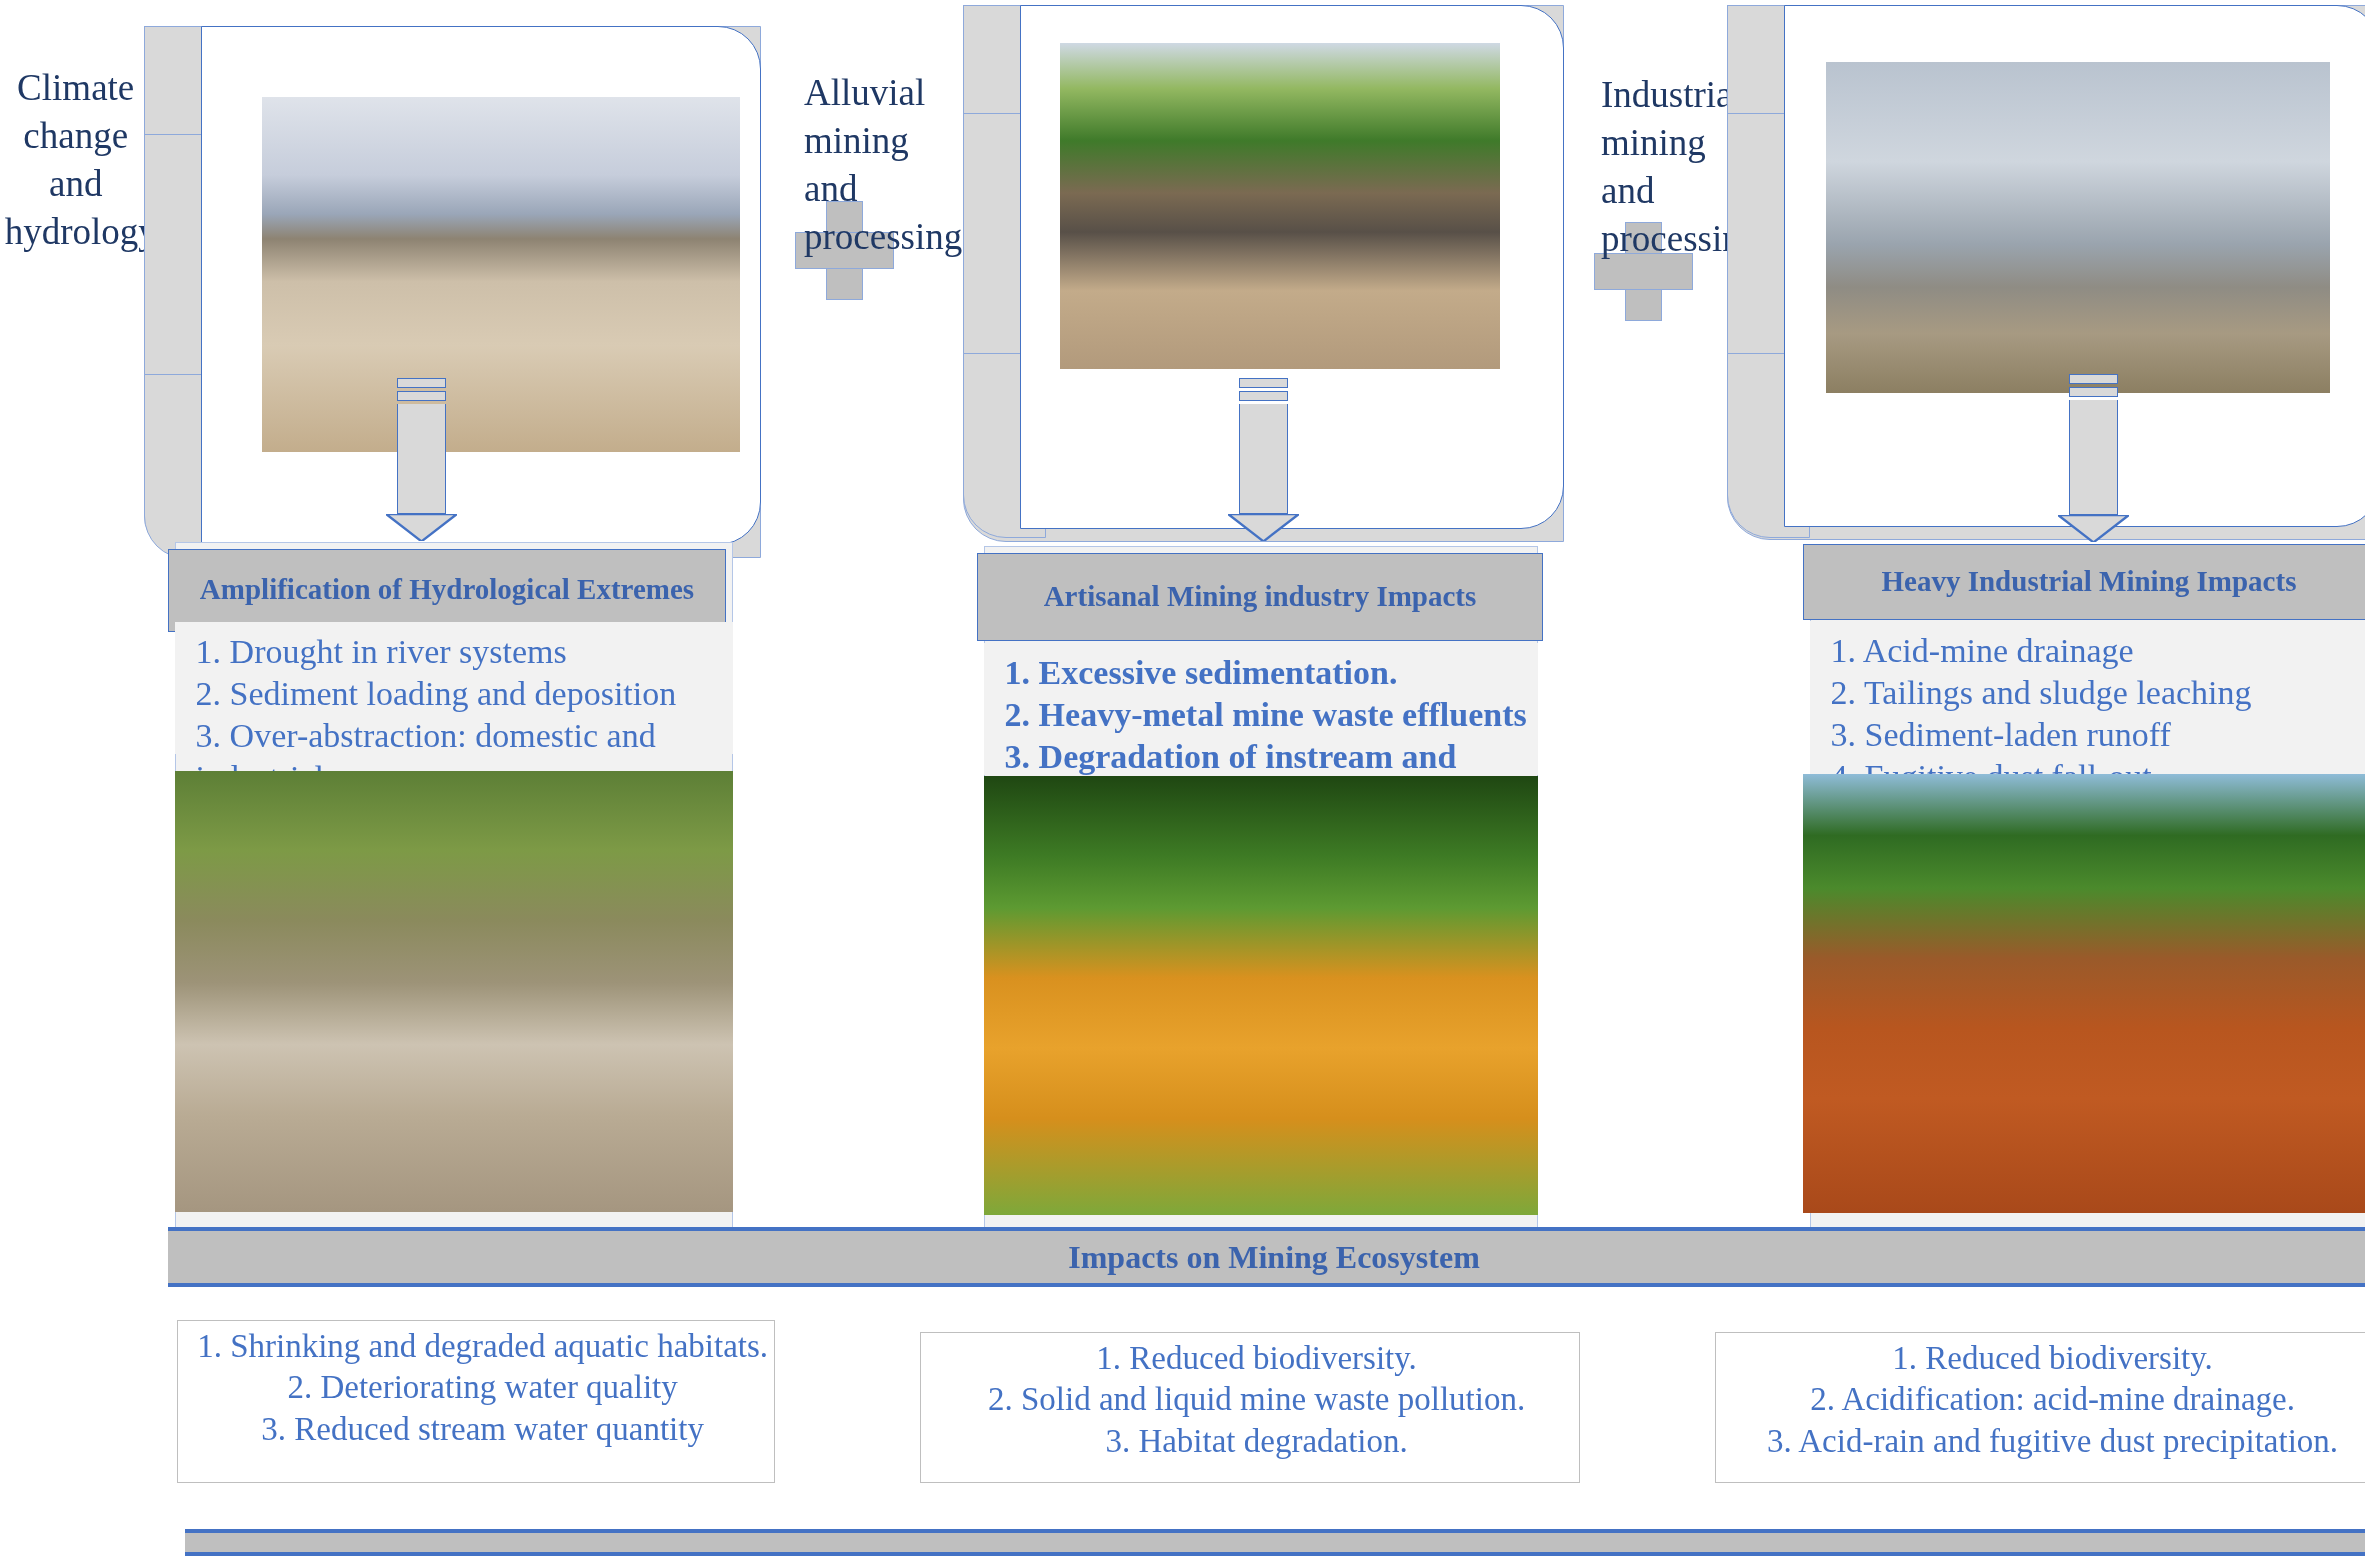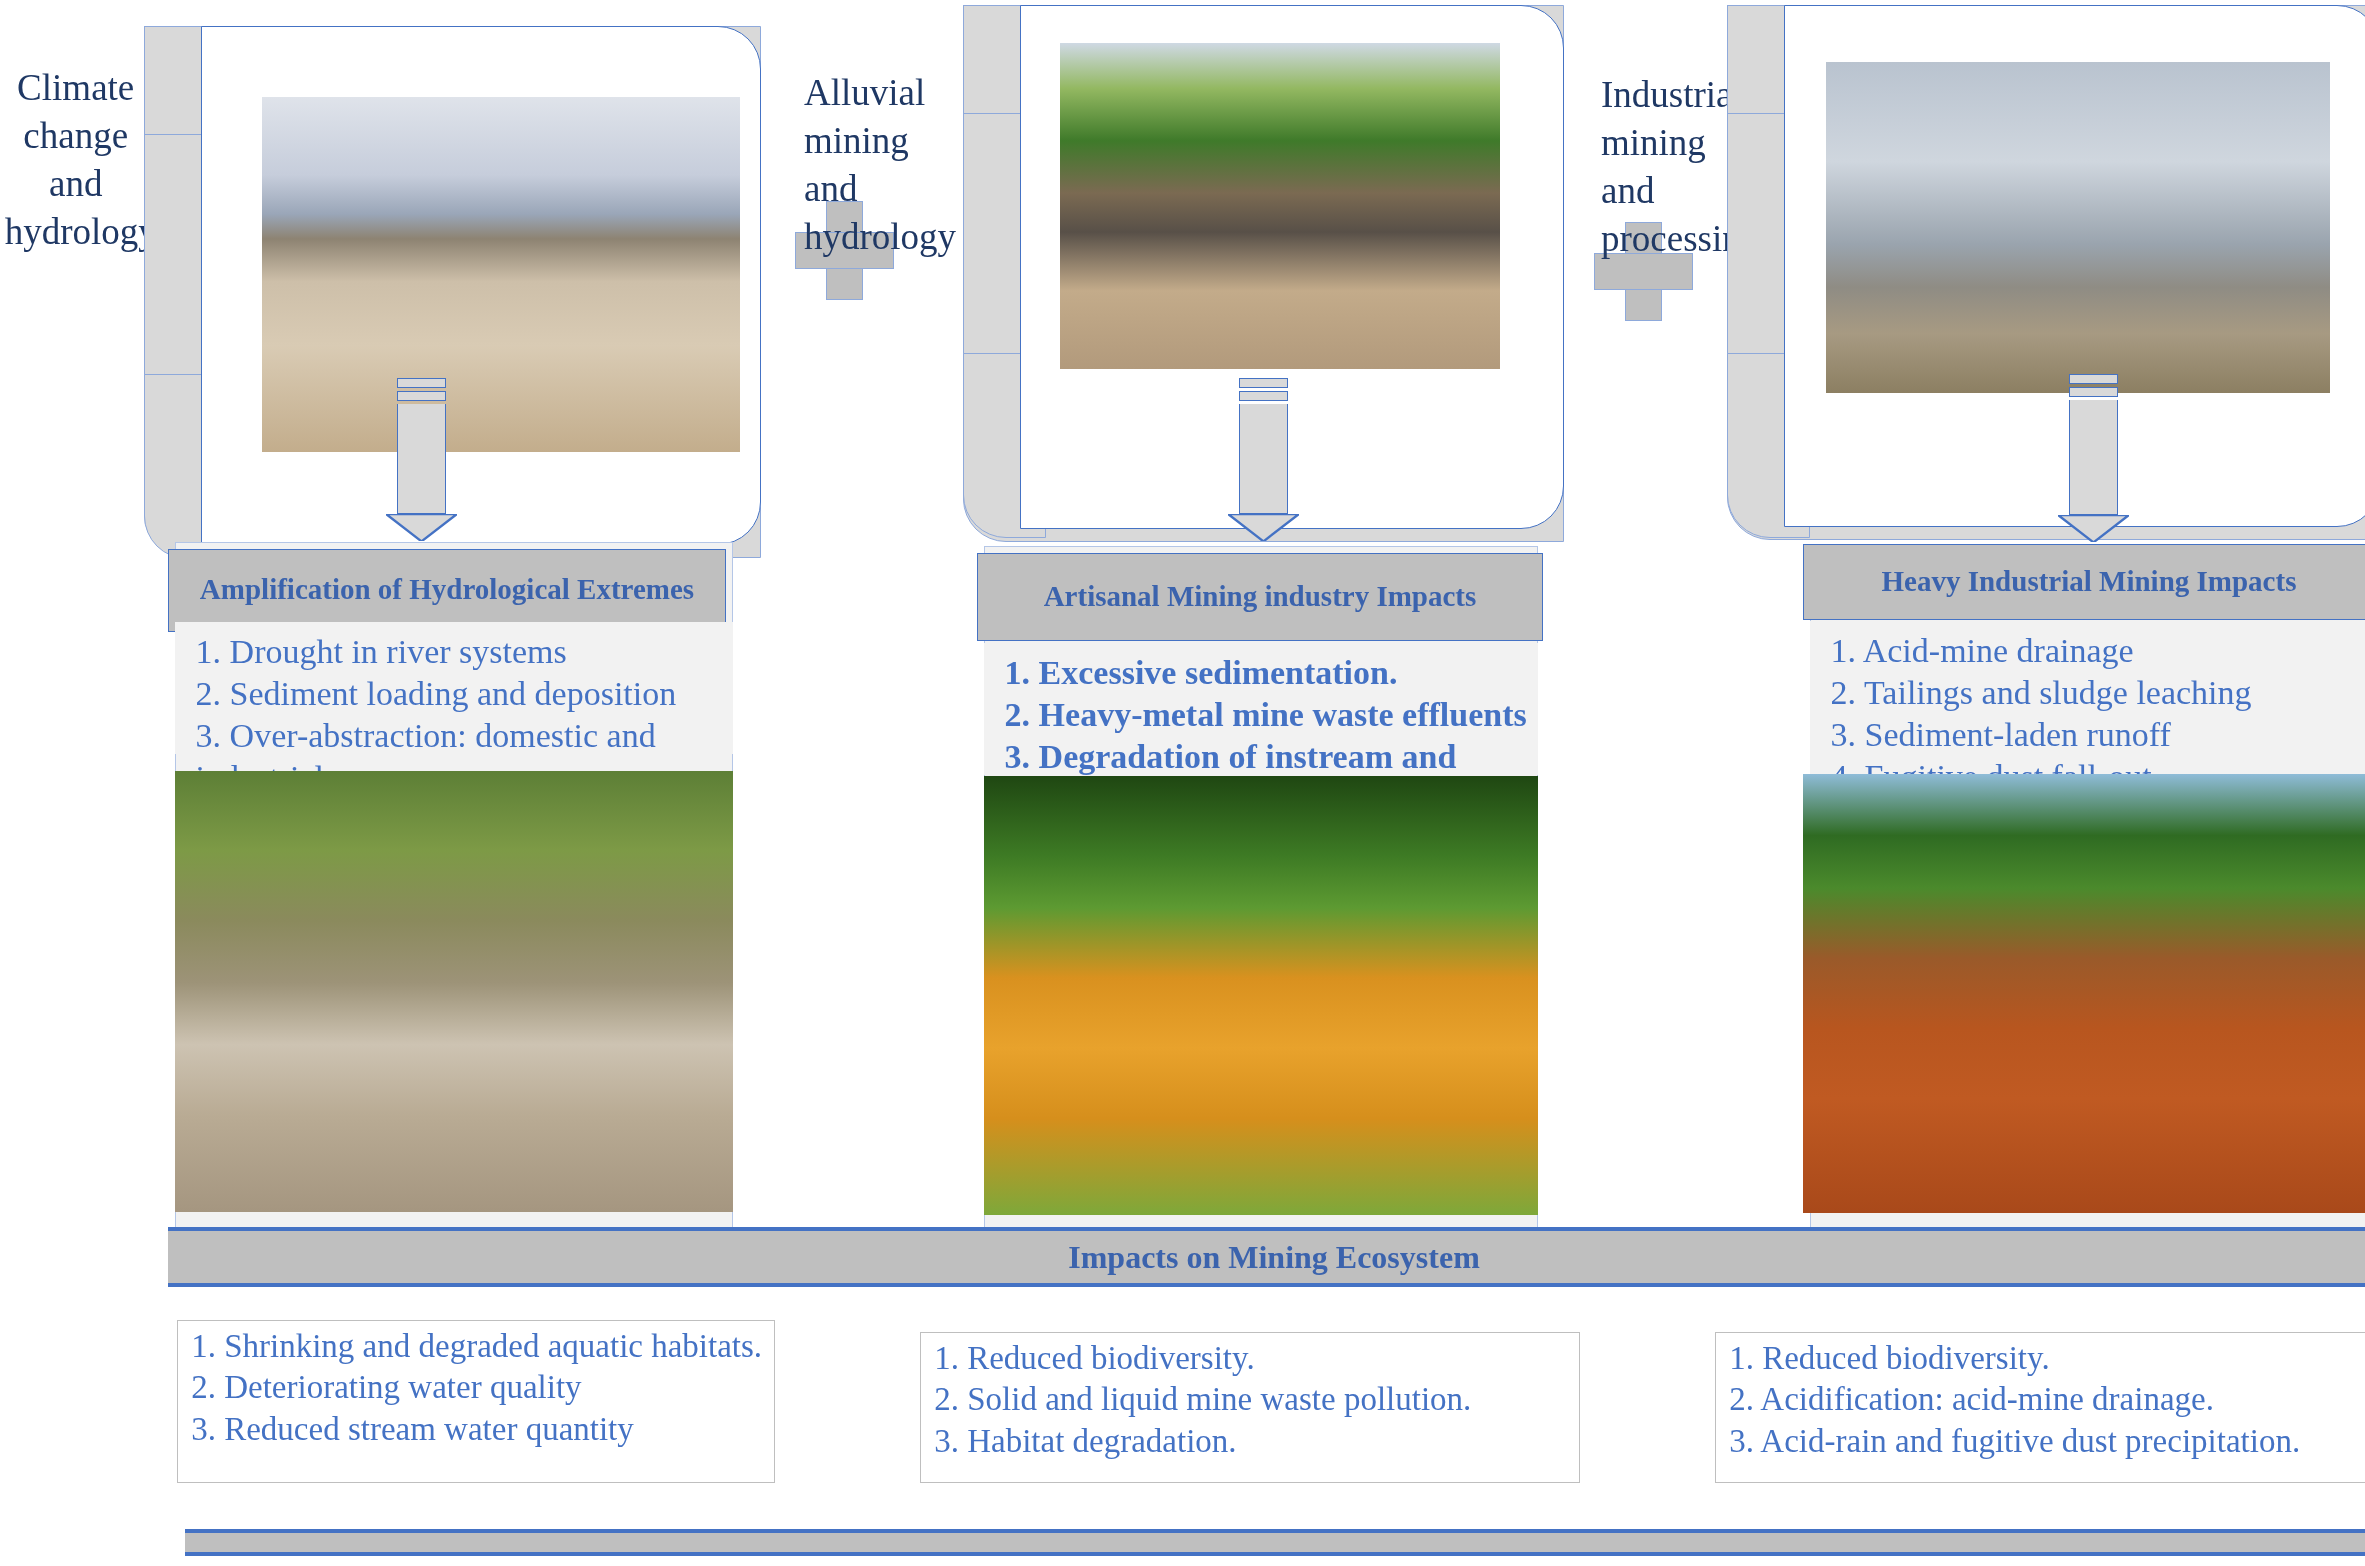--- a/index.html
+++ b/index.html
@@ -83,21 +83,21 @@
     box-sizing:border-box;
     display:flex;align-items:center;justify-content:center;
     font-weight:bold;font-size:32px;color:#3b63ad;
   }
 
   
   .obox{
     position:absolute;background:#ffffff;border:1.4px solid #bfbfbf;
     box-sizing:border-box;
     font-size:33px;line-height:1.26;color:#4472c4;
-    padding:4.7px 0 0 13.2px;white-space:pre-line;
+    padding:4.7px 0 0 13.2px;white-space:pre-line;text-align:center;
   }
 
   
   .footbar{
     position:absolute;background:#bfbfbf;
     border-top:4.3px solid #4472c4;border-bottom:4.3px solid #4472c4;
     box-sizing:border-box;
   }
 
   
@@ -131,21 +131,21 @@
     <div class="photo ph-drought" style="left:118px;top:71px;width:478px;height:355px;"></div>
   </div>
 
   <div class="plus" style="left:795px;top:201px;width:99px;height:99px;">
     <div class="bar" style="left:31px;top:0;width:37px;height:99px;"></div>
     <div class="bar" style="left:0;top:31px;width:99px;height:37px;"></div>
   </div>
 
   <div class="srclabel" style="left:804px;top:69px;width:161px;">Alluvial
 mining and
-hydrology</div>
+processing</div>
 
   <div class="card" style="left:963px;top:4.7px;width:601px;height:537px;">
     <div class="backing"></div>
     <div class="tabtop"></div>
     <div class="tabbot"></div>
     <div class="front"></div>
     <div class="photo ph-alluvial" style="left:97px;top:38px;width:440px;height:326px;"></div>
   </div>
 
   <div class="plus" style="left:1594px;top:222px;width:99px;height:99px;">

